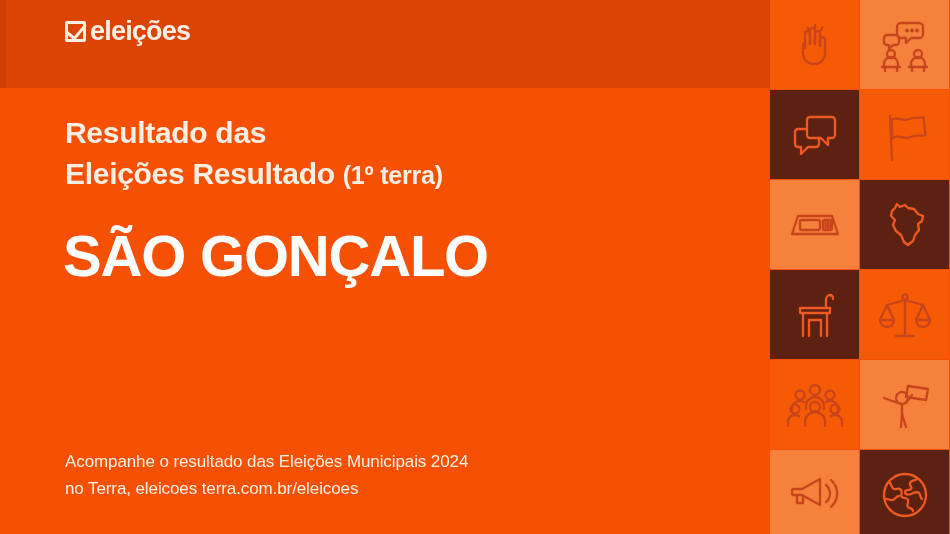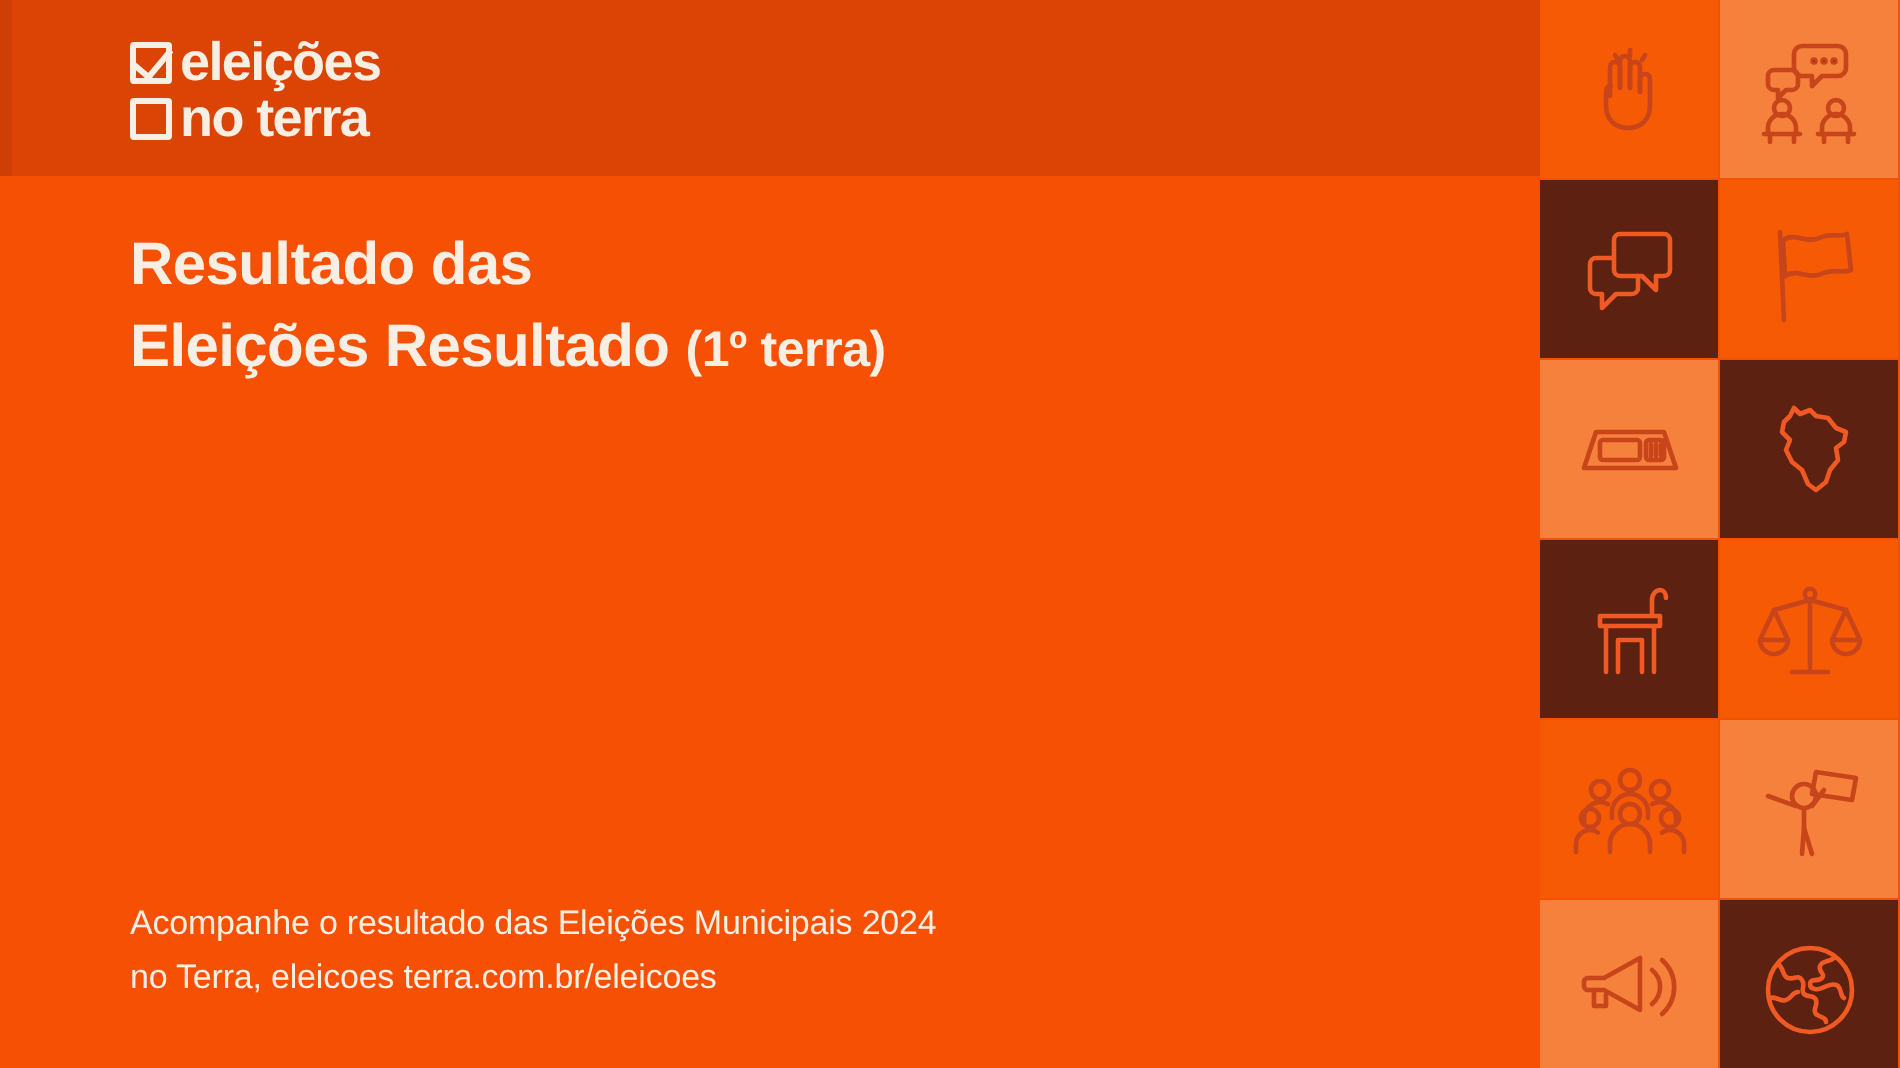--- a/index.html
+++ b/index.html
@@ -116,33 +116,30 @@
 <div class="stage">
 
   <div class="header-band"></div>
   <div class="left-edge"></div>
 
   <div class="logo">
     <div class="logo-row">
       <span class="cbox checked"></span>
       <span class="logo-word">eleições</span>
     </div>
-    <div class="logo-row">
-      <span class="cbox"></span>
-      <span class="logo-word">no terra</span>
-    </div>
   </div>
 
   <div class="headline">
     <div>Resultado das</div>
     <div>
       <span>Eleições Resultado</span><span class="turno">(1º terra)</span>
     </div>
   </div>
 
+  <div class="city">SÃO GONÇALO</div>
 
   <div class="footer">
     <div>Acompanhe o resultado das Eleições Municipais 2024</div>
     <div>no Terra, eleicoes terra.com.br/eleicoes</div>
   </div>
 
   <div class="grid">
 
     <div class="tile mid">
       <span>

